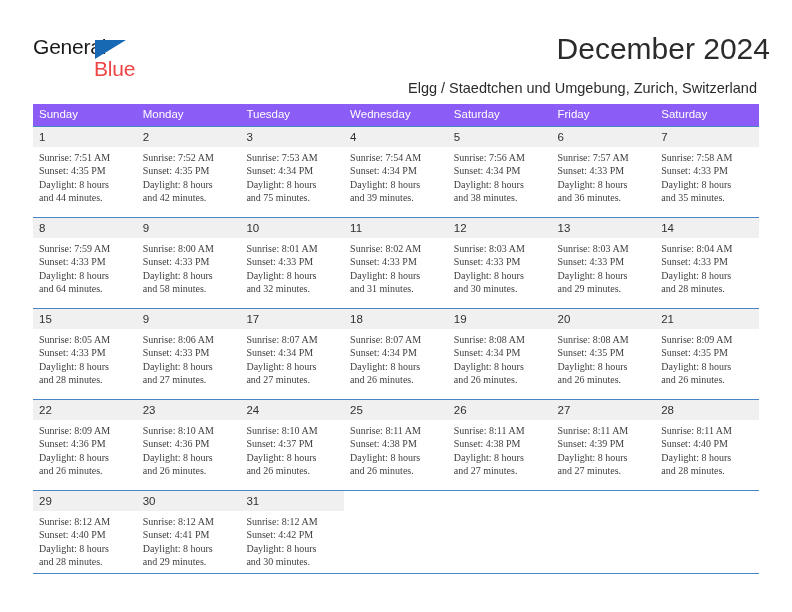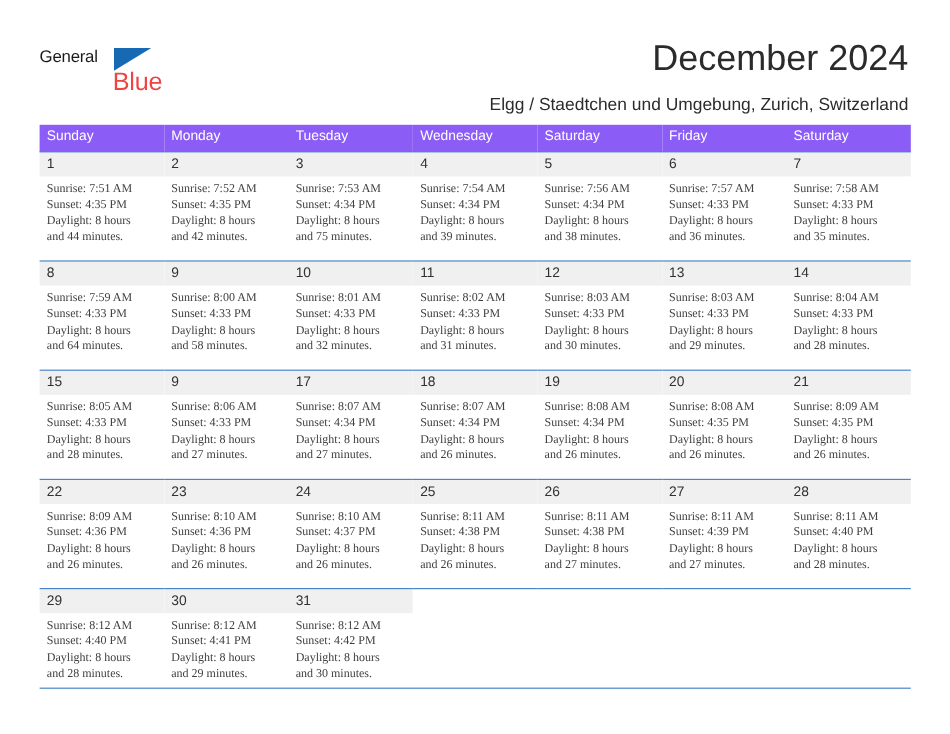--- a/index.html
+++ b/index.html
@@ -33,21 +33,21 @@
     position: absolute;
     left: 33px;
     top: 36px;
     width: 130px;
     height: 48px;
   }
   .logo-general {
     position: absolute;
     left: 0;
     top: 0;
-    font-size: 14px;
+    font-size: 21px;
     color: #1a1a1a;
     letter-spacing: -0.2px;
     line-height: 22px;
     font-family: "Liberation Sans", sans-serif;
   }
   .logo-tri {
     position: absolute;
     left: 62px;
     top: 4px;
     width: 0;
@@ -60,21 +60,21 @@
     left: 61px;
     top: 22px;
     font-size: 21px;
     color: #ef4444;
     line-height: 22px;
     letter-spacing: -0.2px;
     font-family: "Liberation Sans", sans-serif;
   }
   .title {
     position: absolute;
-    right: 35px;
+    right: 22px;
     top: 32px;
     font-size: 30px;
     color: #2b2b2b;
     text-align: left;
     white-space: nowrap;
     font-family: "Liberation Sans", sans-serif;
   }
   .subtitle {
     position: absolute;
     right: 35px;

